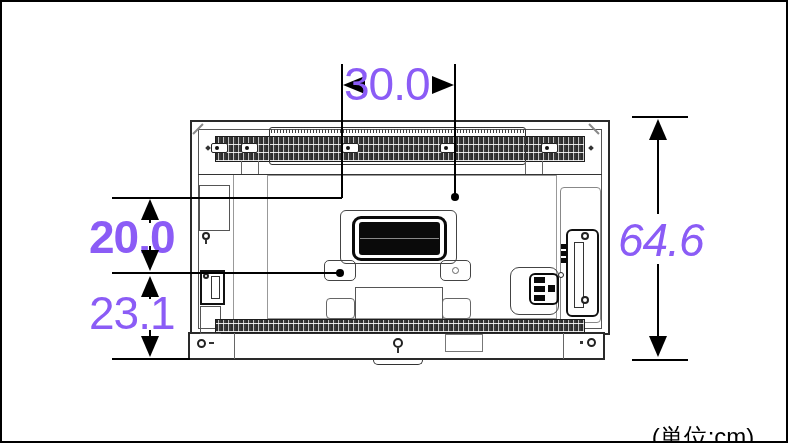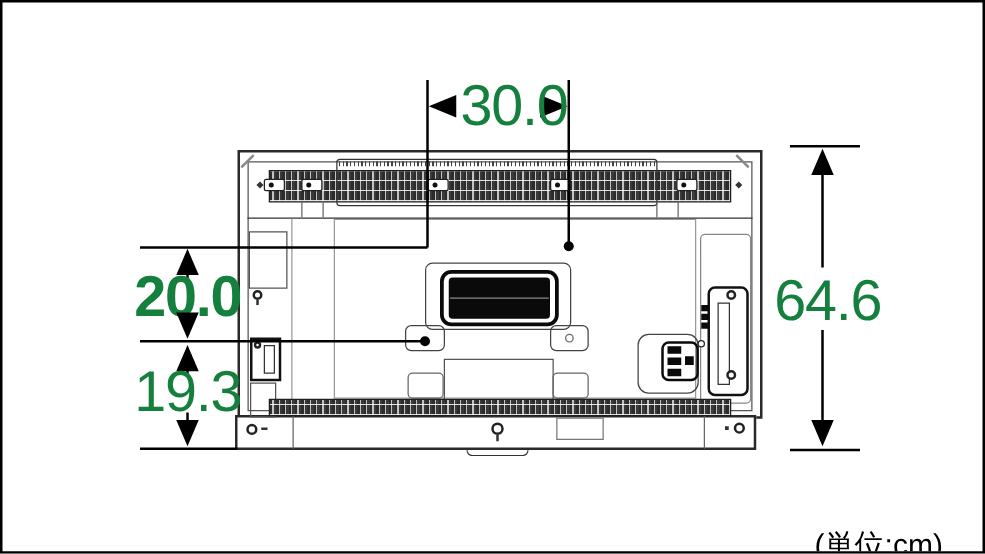--- a/index.html
+++ b/index.html
@@ -6,22 +6,22 @@
   .canvas {
     position:relative; width:788px; height:443px;
     box-sizing:border-box; border:2px solid #000;
     background:#fff; overflow:hidden;
     font-family:"Liberation Sans","DejaVu Sans",sans-serif;
   }
   .abs { position:absolute; box-sizing:border-box; }
   
   .ln { background:#000; z-index:10; }
   .dimnum {
-    position:absolute; z-index:11; color:#15803d;
-    font-size:46px; line-height:1; text-align:right;
+    position:absolute; z-index:11; color:#8b5cf6;
+    font-size:46px; line-height:1; text-align:left;
     letter-spacing:-1px; white-space:nowrap;
   }
   .unitnote {
     position:absolute; z-index:11; color:#000;
     font-size:24px; line-height:1.2; text-align:center; white-space:nowrap;margin-top:18px;
   }
   .arr { position:absolute; width:0; height:0; z-index:11; }
   .arr-left  { border-top:9px solid transparent; border-bottom:9px solid transparent; border-right:22px solid #000; }
   .arr-right { border-top:9px solid transparent; border-bottom:9px solid transparent; border-left:22px solid #000; }
   .arr-up    { border-left:9px solid transparent; border-right:9px solid transparent; border-bottom:21px solid #000; }
@@ -149,27 +149,27 @@
   <div class="abs ln" style="left:110px; top:356px; width:78px; height:2px;"></div>
 
   <div class="arr arr-up" style="left:139px; top:197px;"></div>
   <div class="abs ln" style="left:147px; top:217px; width:2px; height:4px;"></div>
   <div class="dimnum" style="left:87px; top:212px; width:104px;font-weight:bold;">20.0</div>
   <div class="abs ln" style="left:147px; top:244px; width:2px; height:5px;"></div>
   <div class="arr arr-down" style="left:139px; top:248px;"></div>
 
   <div class="arr arr-up" style="left:139px; top:274px;"></div>
   <div class="abs ln" style="left:147px; top:294px; width:2px; height:3px;"></div>
-  <div class="dimnum" style="left:87px; top:288px; width:104px;">19.3</div>
+  <div class="dimnum" style="left:87px; top:288px; width:104px;">23.1</div>
   <div class="abs ln" style="left:147px; top:328px; width:2px; height:7px;"></div>
   <div class="arr arr-down" style="left:139px; top:334px;"></div>
 
   <div class="abs ln" style="left:630px; top:114px; width:56px; height:2px;"></div>
   <div class="abs ln" style="left:630px; top:357px; width:56px; height:2px;"></div>
   <div class="arr arr-up" style="left:647px; top:117px;"></div>
   <div class="abs ln" style="left:655px; top:133px; width:2px; height:79px;"></div>
-  <div class="dimnum" style="left:599px; top:215px; width:104px;">64.6</div>
+  <div class="dimnum" style="left:616px; top:215px; width:104px;font-style:italic;">64.6</div>
   <div class="abs ln" style="left:655px; top:262px; width:2px; height:76px;"></div>
   <div class="arr arr-down" style="left:647px; top:334px;"></div>
 
   <div class="unitnote" style="left:646px; top:403px; width:110px;">(単位:cm)</div>
 
 </div>
 
 </body></html>

